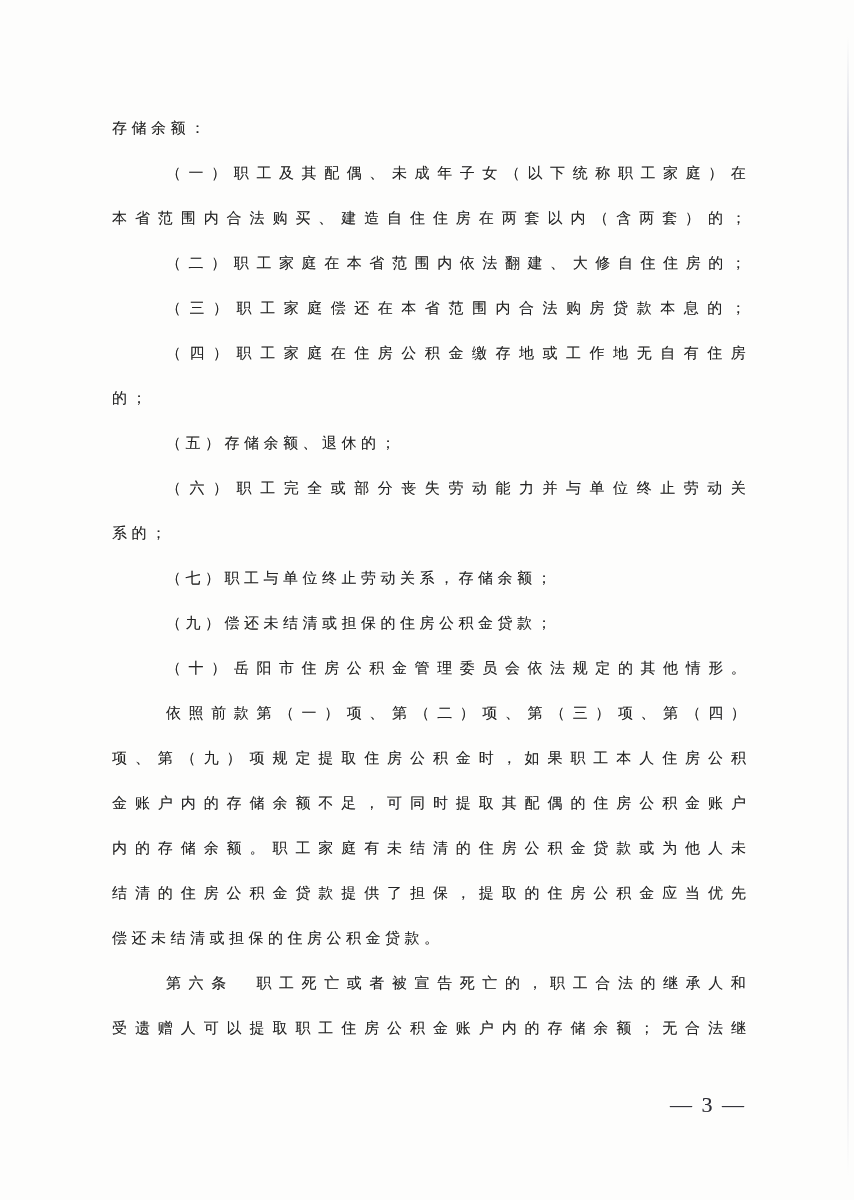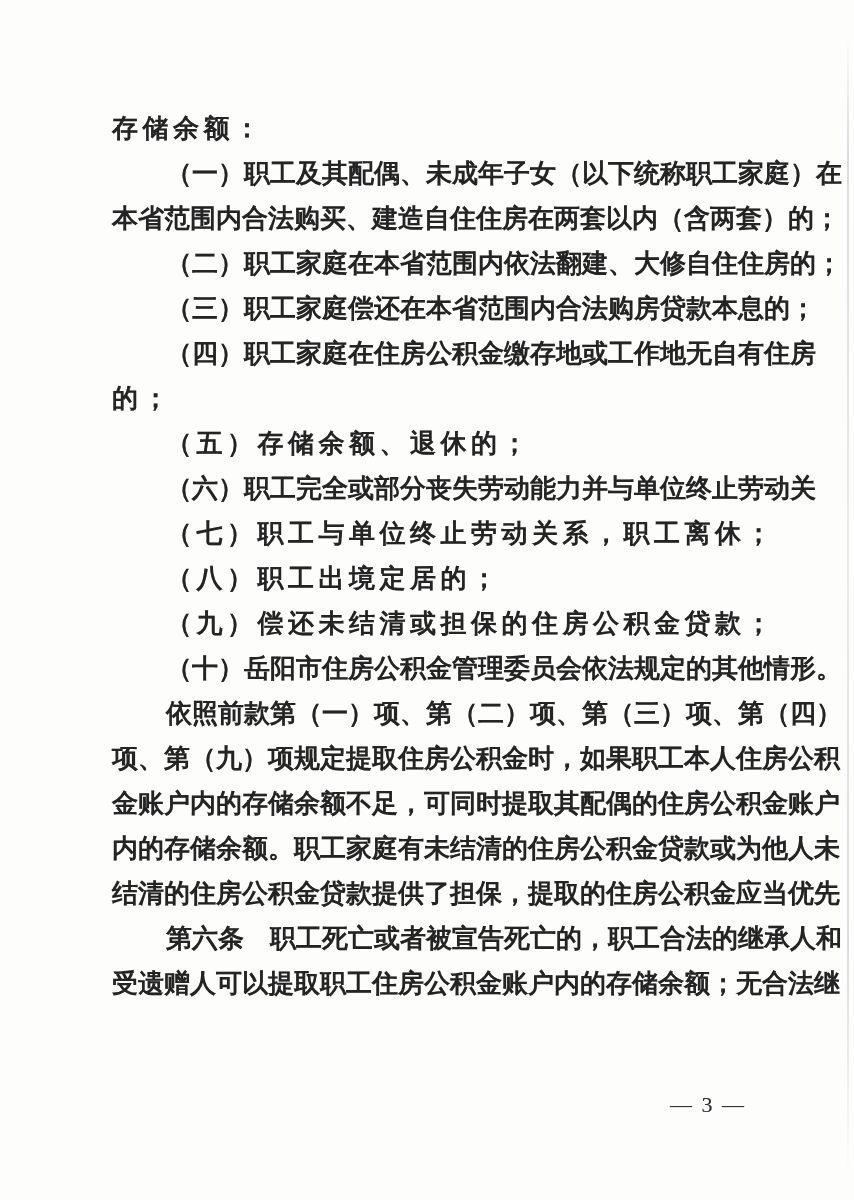--- a/index.html
+++ b/index.html
@@ -32,23 +32,22 @@
       rgba(200,202,215,0.35) 45%,
       rgba(190,192,208,0.55) 80%,
       rgba(190,192,208,0.0) 100%);
   }
   .content {
     position: absolute;
     left: 112px;
     top: 106px;
     width: 634px;
     color: #242424;
-    font-size: 26px;
+    font-size: 15px;
     text-shadow: 0 0 0.6px rgba(40,40,40,0.35);
-    font-weight: bold;
   }
   .line {
     height: 45px;
     line-height: 45px;
     white-space: pre;
     letter-spacing: 4.5px;
   }
   .line.indent { padding-left: 54px; }
   .line.fill {
     display: flex;
@@ -80,26 +79,27 @@
   <div class="content">
       <div class="line">存储余额：</div>
       <div class="line indent fill"><span>（</span><span>一</span><span>）</span><span>职</span><span>工</span><span>及</span><span>其</span><span>配</span><span>偶</span><span>、</span><span>未</span><span>成</span><span>年</span><span>子</span><span>女</span><span>（</span><span>以</span><span>下</span><span>统</span><span>称</span><span>职</span><span>工</span><span>家</span><span>庭</span><span>）</span><span>在</span></div>
       <div class="line fill"><span>本</span><span>省</span><span>范</span><span>围</span><span>内</span><span>合</span><span>法</span><span>购</span><span>买</span><span>、</span><span>建</span><span>造</span><span>自</span><span>住</span><span>住</span><span>房</span><span>在</span><span>两</span><span>套</span><span>以</span><span>内</span><span>（</span><span>含</span><span>两</span><span>套</span><span>）</span><span>的</span><span>；</span></div>
       <div class="line indent fill"><span>（</span><span>二</span><span>）</span><span>职</span><span>工</span><span>家</span><span>庭</span><span>在</span><span>本</span><span>省</span><span>范</span><span>围</span><span>内</span><span>依</span><span>法</span><span>翻</span><span>建</span><span>、</span><span>大</span><span>修</span><span>自</span><span>住</span><span>住</span><span>房</span><span>的</span><span>；</span></div>
       <div class="line indent fill"><span>（</span><span>三</span><span>）</span><span>职</span><span>工</span><span>家</span><span>庭</span><span>偿</span><span>还</span><span>在</span><span>本</span><span>省</span><span>范</span><span>围</span><span>内</span><span>合</span><span>法</span><span>购</span><span>房</span><span>贷</span><span>款</span><span>本</span><span>息</span><span>的</span><span>；</span></div>
       <div class="line indent fill"><span>（</span><span>四</span><span>）</span><span>职</span><span>工</span><span>家</span><span>庭</span><span>在</span><span>住</span><span>房</span><span>公</span><span>积</span><span>金</span><span>缴</span><span>存</span><span>地</span><span>或</span><span>工</span><span>作</span><span>地</span><span>无</span><span>自</span><span>有</span><span>住</span><span>房</span></div>
       <div class="line">的；</div>
       <div class="line indent">（五）存储余额、退休的；</div>
       <div class="line indent fill"><span>（</span><span>六</span><span>）</span><span>职</span><span>工</span><span>完</span><span>全</span><span>或</span><span>部</span><span>分</span><span>丧</span><span>失</span><span>劳</span><span>动</span><span>能</span><span>力</span><span>并</span><span>与</span><span>单</span><span>位</span><span>终</span><span>止</span><span>劳</span><span>动</span><span>关</span></div>
-      <div class="line indent">（七）职工与单位终止劳动关系，职工离休；</div>
-      <div class="line indent">（八）职工出境定居的；</div>
+      <div class="line">系的；</div>
+      <div class="line indent">（七）职工与单位终止劳动关系，存储余额；</div>
       <div class="line indent">（九）偿还未结清或担保的住房公积金贷款；</div>
       <div class="line indent fill"><span>（</span><span>十</span><span>）</span><span>岳</span><span>阳</span><span>市</span><span>住</span><span>房</span><span>公</span><span>积</span><span>金</span><span>管</span><span>理</span><span>委</span><span>员</span><span>会</span><span>依</span><span>法</span><span>规</span><span>定</span><span>的</span><span>其</span><span>他</span><span>情</span><span>形</span><span>。</span></div>
       <div class="line indent fill"><span>依</span><span>照</span><span>前</span><span>款</span><span>第</span><span>（</span><span>一</span><span>）</span><span>项</span><span>、</span><span>第</span><span>（</span><span>二</span><span>）</span><span>项</span><span>、</span><span>第</span><span>（</span><span>三</span><span>）</span><span>项</span><span>、</span><span>第</span><span>（</span><span>四</span><span>）</span></div>
       <div class="line fill"><span>项</span><span>、</span><span>第</span><span>（</span><span>九</span><span>）</span><span>项</span><span>规</span><span>定</span><span>提</span><span>取</span><span>住</span><span>房</span><span>公</span><span>积</span><span>金</span><span>时</span><span>，</span><span>如</span><span>果</span><span>职</span><span>工</span><span>本</span><span>人</span><span>住</span><span>房</span><span>公</span><span>积</span></div>
       <div class="line fill"><span>金</span><span>账</span><span>户</span><span>内</span><span>的</span><span>存</span><span>储</span><span>余</span><span>额</span><span>不</span><span>足</span><span>，</span><span>可</span><span>同</span><span>时</span><span>提</span><span>取</span><span>其</span><span>配</span><span>偶</span><span>的</span><span>住</span><span>房</span><span>公</span><span>积</span><span>金</span><span>账</span><span>户</span></div>
       <div class="line fill"><span>内</span><span>的</span><span>存</span><span>储</span><span>余</span><span>额</span><span>。</span><span>职</span><span>工</span><span>家</span><span>庭</span><span>有</span><span>未</span><span>结</span><span>清</span><span>的</span><span>住</span><span>房</span><span>公</span><span>积</span><span>金</span><span>贷</span><span>款</span><span>或</span><span>为</span><span>他</span><span>人</span><span>未</span></div>
       <div class="line fill"><span>结</span><span>清</span><span>的</span><span>住</span><span>房</span><span>公</span><span>积</span><span>金</span><span>贷</span><span>款</span><span>提</span><span>供</span><span>了</span><span>担</span><span>保</span><span>，</span><span>提</span><span>取</span><span>的</span><span>住</span><span>房</span><span>公</span><span>积</span><span>金</span><span>应</span><span>当</span><span>优</span><span>先</span></div>
+      <div class="line">偿还未结清或担保的住房公积金贷款。</div>
       <div class="line indent fill"><span>第</span><span>六</span><span>条</span><span>　</span><span>职</span><span>工</span><span>死</span><span>亡</span><span>或</span><span>者</span><span>被</span><span>宣</span><span>告</span><span>死</span><span>亡</span><span>的</span><span>，</span><span>职</span><span>工</span><span>合</span><span>法</span><span>的</span><span>继</span><span>承</span><span>人</span><span>和</span></div>
       <div class="line fill"><span>受</span><span>遗</span><span>赠</span><span>人</span><span>可</span><span>以</span><span>提</span><span>取</span><span>职</span><span>工</span><span>住</span><span>房</span><span>公</span><span>积</span><span>金</span><span>账</span><span>户</span><span>内</span><span>的</span><span>存</span><span>储</span><span>余</span><span>额</span><span>；</span><span>无</span><span>合</span><span>法</span><span>继</span></div>
     </div>
   <div class="footer">— 3 —</div>
 </div>
 
 </body></html>

